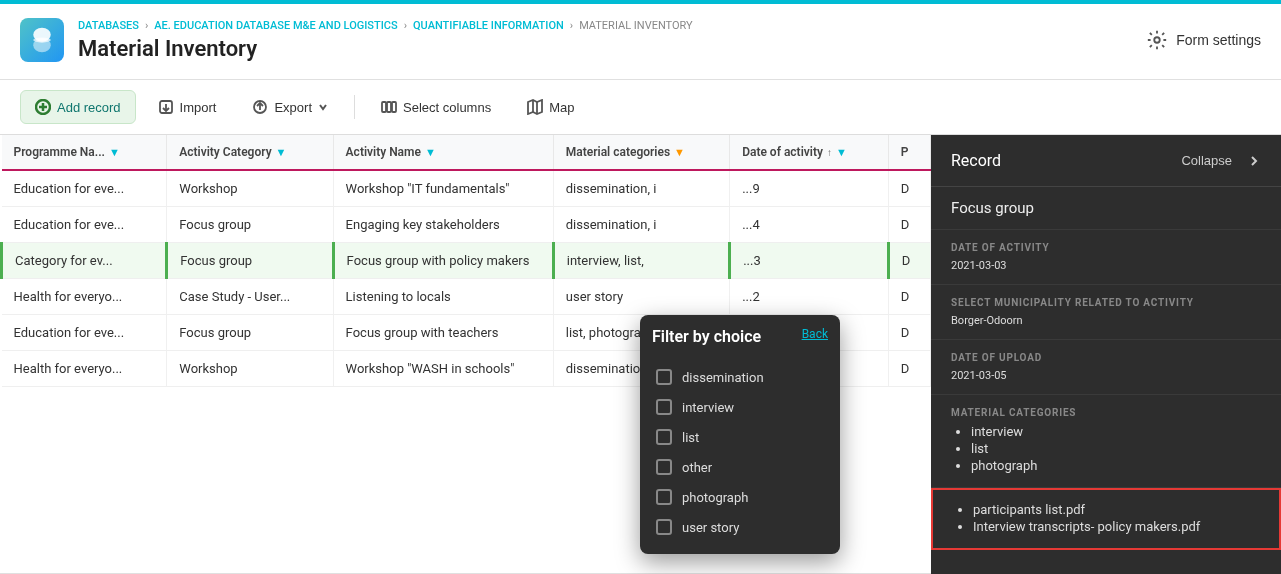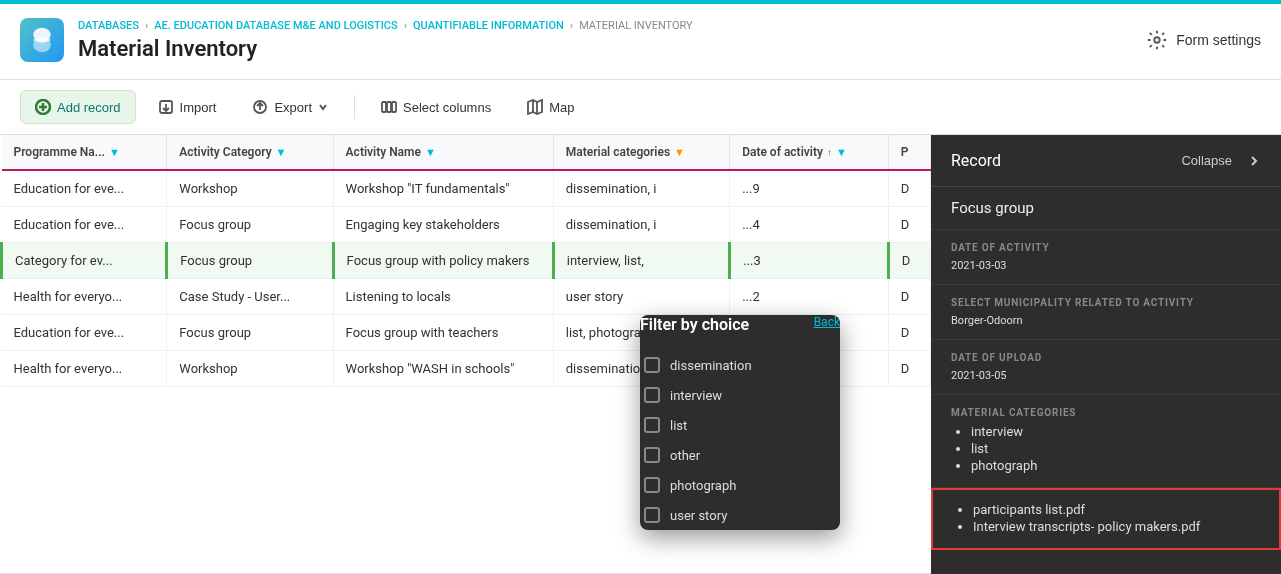--- a/index.html
+++ b/index.html
@@ -34,21 +34,21 @@
     .data-table td { border-bottom: 1px solid #efefef; border-right: 1px solid #f0f0f0; padding: 10px 12px; font-size: 13px; color: #333; white-space: nowrap; overflow: hidden; text-overflow: ellipsis; max-width: 180px; }
     .data-table tr.selected td { background: #f0faf0; border-left: 3px solid #4caf50; }
     .filter-icon { color: #00bcd4; font-size: 11px; cursor: pointer; }
     .sort-icon { color: #666; font-size: 10px; }
     .filter-active { color: #ff9800; }
 
     
     .table-scroll-hint { height: 8px; background: #f0f0f0; border-top: 1px solid #e0e0e0; position: absolute; bottom: 0; left: 0; right: 0; display: flex; align-items: center; }
 
     
-    .filter-dropdown { position: absolute; top: 180px; left: 640px; background: #2d2d2d; border-radius: 8px; padding: 0; width: 200px; z-index: 10; box-shadow: 0 8px 24px rgba(0,0,0,0.4); }
+    .filter-dropdown { position: absolute; top: 180px; left: 640px; background: #2d2d2d; border-radius: 8px; padding: 12px; width: 200px; z-index: 10; box-shadow: 0 8px 24px rgba(0,0,0,0.4); }
     .filter-header { display: flex; justify-content: space-between; align-items: flex-start; margin-bottom: 16px; }
     .filter-title { color: white; font-size: 16px; font-weight: 600; line-height: 1.2; }
     .filter-back { color: #00bcd4; font-size: 12px; cursor: pointer; text-decoration: underline; }
     .filter-item { display: flex; align-items: center; gap: 10px; padding: 7px 4px; color: #ddd; font-size: 13px; cursor: pointer; }
     .filter-checkbox { width: 16px; height: 16px; border: 2px solid #888; border-radius: 3px; background: transparent; flex-shrink: 0; }
 
     
     .record-panel { width: 350px; background: #2d2d2d; color: white; overflow-y: auto; flex-shrink: 0; position: relative; }
     .record-header { display: flex; justify-content: space-between; align-items: center; padding: 16px 20px; border-bottom: 1px solid #444; }
     .record-title { font-size: 16px; font-weight: 400; }

